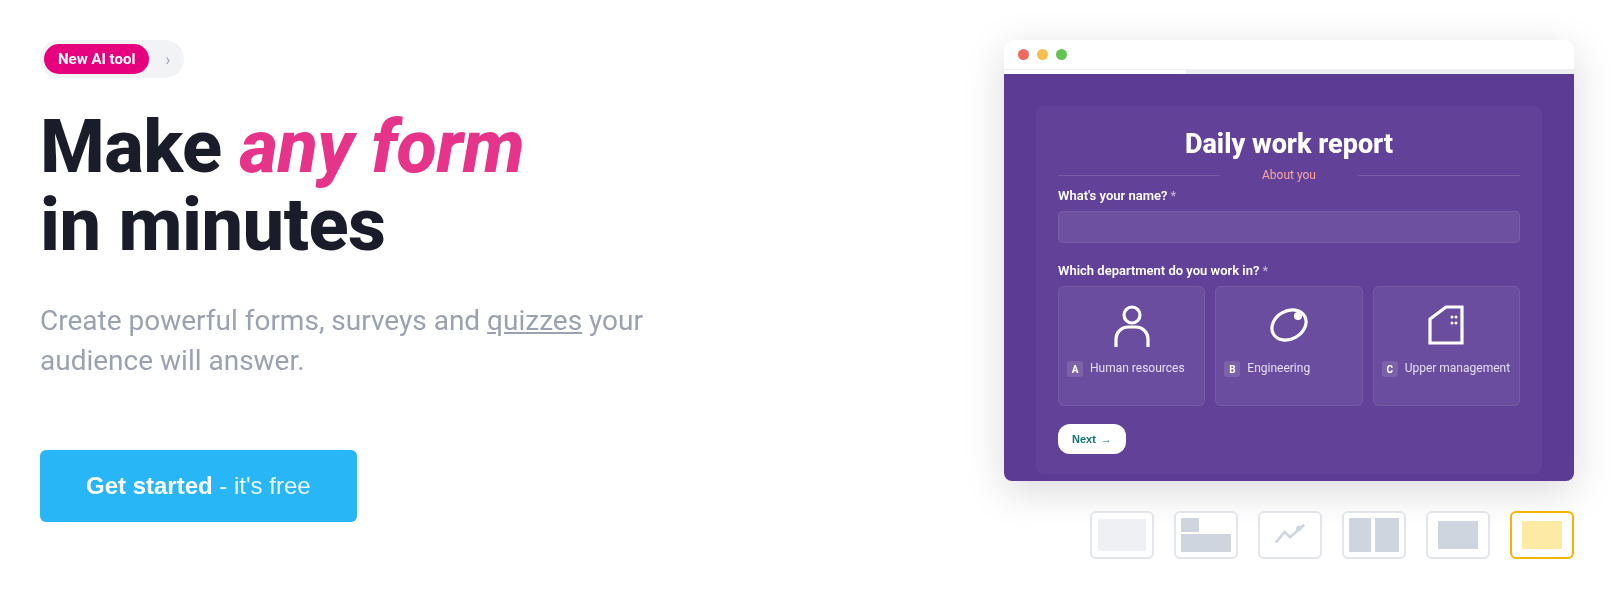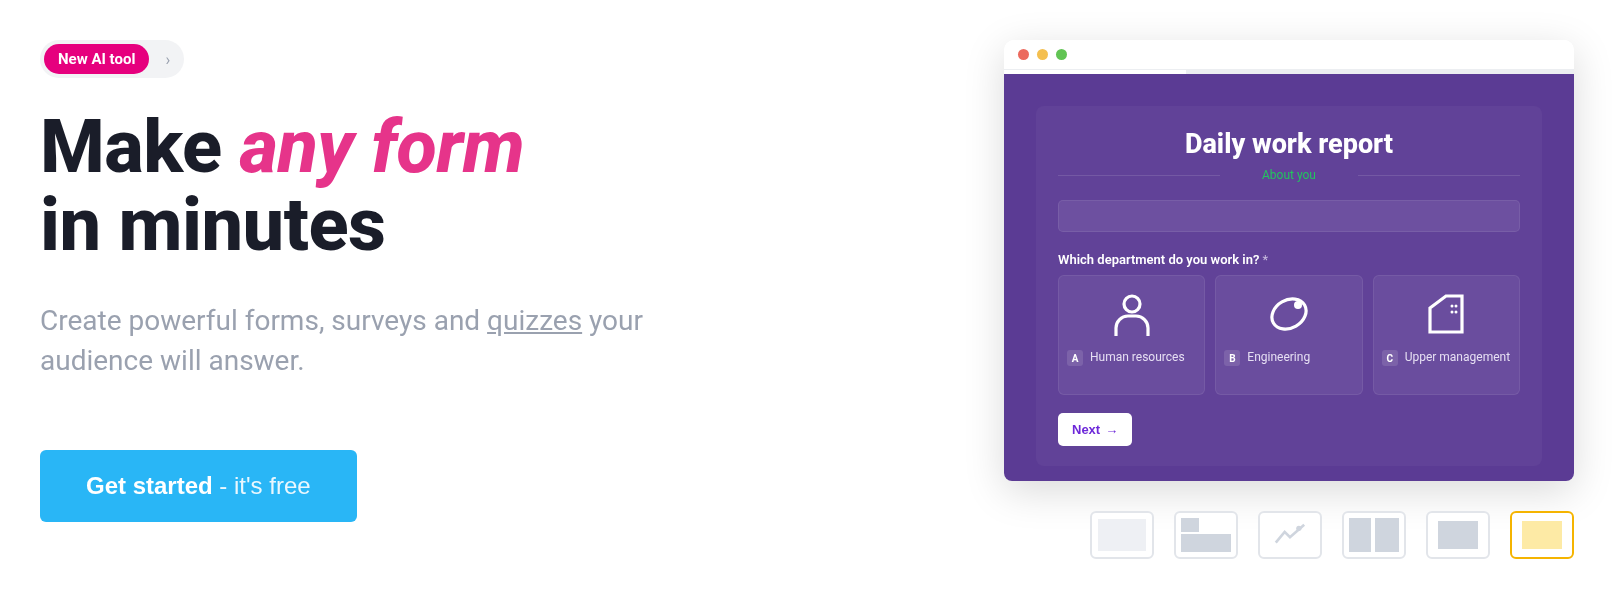--- a/index.html
+++ b/index.html
@@ -124,22 +124,22 @@
     }
     .form-title {
       text-align: center;
       font-weight: 800;
       font-size: 27px;
       margin-bottom: 8px;
     }
     .form-section {
       text-align: center;
       font-size: 12px;
-      color: #22c55e;
-      margin-bottom: 18px;
+      color: #fca5a5;
+      margin-bottom: 6px;
       position: relative;
     }
     .form-section::before, .form-section::after {
       content: "";
       position: absolute;
       top: 50%;
       width: 35%;
       height: 1px;
       background: rgba(255,255,255,0.12);
     }
@@ -201,25 +201,25 @@
       display: inline-flex;
       align-items: center;
       justify-content: center;
       font-size: 10px;
       font-weight: 700;
       flex-shrink: 0;
     }
     .opt-label { color: #e6dff3; }
     .next-btn {
       background: #fff;
-      color: #6d28d9;
+      color: #0f766e;
       font-weight: 700;
-      font-size: 13px;
+      font-size: 11px;
       border: none;
-      border-radius: 5px;
+      border-radius: 12px;
       padding: 9px 14px;
       cursor: pointer;
       display: inline-flex;
       align-items: center;
       gap: 5px;
     }
 
     .template-row {
       display: flex;
       gap: 20px;
@@ -279,20 +279,24 @@
       <span class="dot r"></span>
       <span class="dot y"></span>
       <span class="dot g"></span>
     </div>
     <div class="browser-loadbar"></div>
     <div class="form-area">
       <div class="form-card">
         <div class="form-title">Daily work report</div>
         <div class="form-section">About you</div>
 
+        <div class="q-label">
+          <span>What's your name?</span>
+          <span class="req">*</span>
+        </div>
         <div class="text-input"></div>
 
         <div class="q-label">
           <span>Which department do you work in?</span>
           <span class="req">*</span>
         </div>
 
         <div class="opts">
           <div class="opt">
             <div class="opt-icon">

